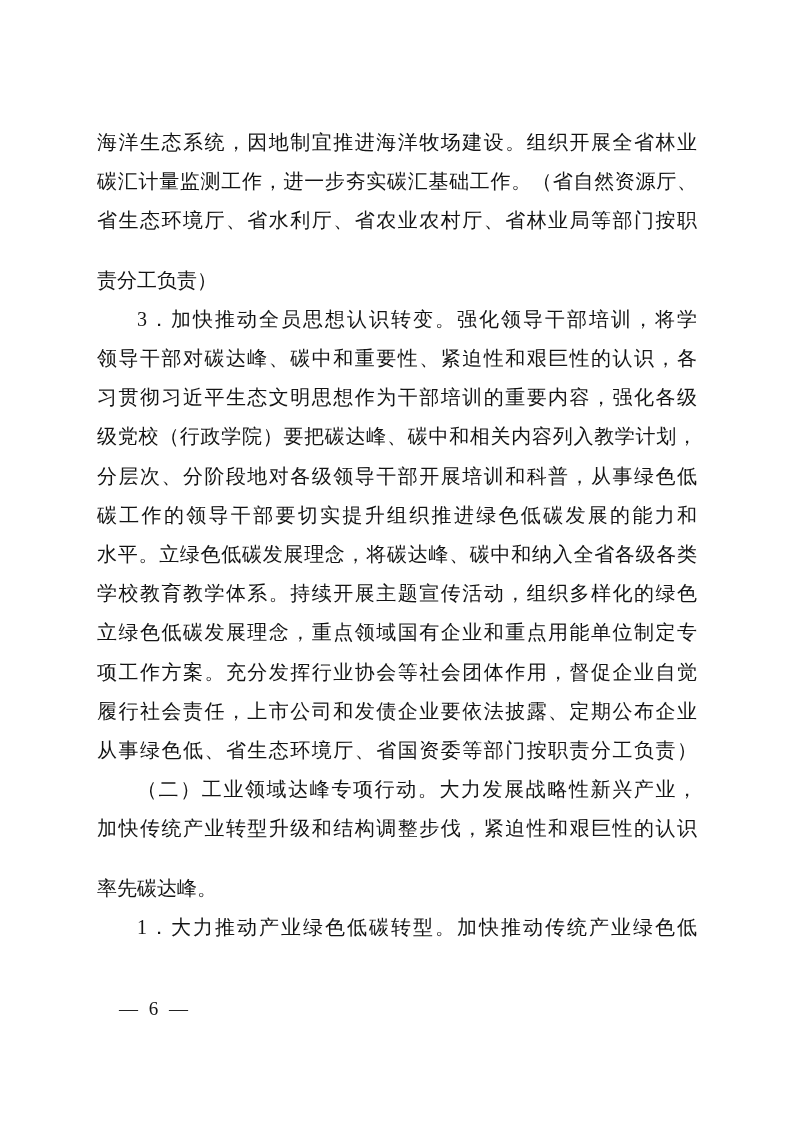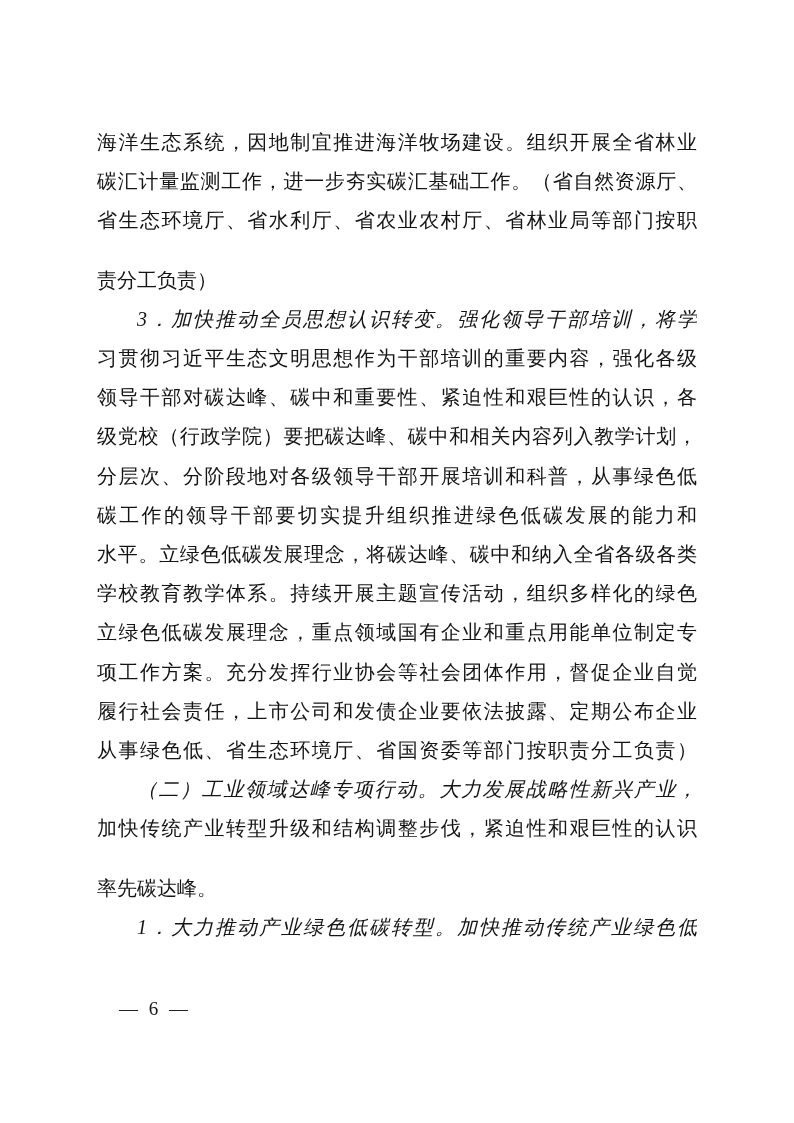--- a/index.html
+++ b/index.html
@@ -29,21 +29,20 @@
     font-size: 20px;
     line-height: 39.2px;
     text-align: justify;
     text-align-last: justify;
     text-justify: inter-character;
     white-space: normal;
     overflow: hidden;
   }
   .line.indent {
     text-indent: 2em;
-    font-style: italic;
   }
   .line.para-end {
     text-align-last: left;
     margin-top: 20px;
   }
   .page-number {
     position: absolute;
     left: 119px;
     top: 997px;
     font-size: 19px;
@@ -55,22 +54,22 @@
 </head>
 <body>
 
 <div class="page">
   <div class="text-block">
     <p class="line">海洋生态系统，因地制宜推进海洋牧场建设。组织开展全省林业</p>
     <p class="line">碳汇计量监测工作，进一步夯实碳汇基础工作。（省自然资源厅、</p>
     <p class="line">省生态环境厅、省水利厅、省农业农村厅、省林业局等部门按职</p>
     <p class="line para-end">责分工负责）</p>
     <p class="line indent">3．加快推动全员思想认识转变。强化领导干部培训，将学</p>
+    <p class="line">领导干部对碳达峰、碳中和重要性、紧迫性和艰巨性的认识，各</p>
     <p class="line">习贯彻习近平生态文明思想作为干部培训的重要内容，强化各级</p>
-    <p class="line">领导干部对碳达峰、碳中和重要性、紧迫性和艰巨性的认识，各</p>
     <p class="line">级党校（行政学院）要把碳达峰、碳中和相关内容列入教学计划，</p>
     <p class="line">分层次、分阶段地对各级领导干部开展培训和科普，从事绿色低</p>
     <p class="line">碳工作的领导干部要切实提升组织推进绿色低碳发展的能力和</p>
     <p class="line">水平。立绿色低碳发展理念，将碳达峰、碳中和纳入全省各级各类</p>
     <p class="line">学校教育教学体系。持续开展主题宣传活动，组织多样化的绿色</p>
     <p class="line">立绿色低碳发展理念，重点领域国有企业和重点用能单位制定专</p>
     <p class="line">项工作方案。充分发挥行业协会等社会团体作用，督促企业自觉</p>
     <p class="line">履行社会责任，上市公司和发债企业要依法披露、定期公布企业</p>
     <p class="line">从事绿色低、省生态环境厅、省国资委等部门按职责分工负责）</p>
     <p class="line indent">（二）工业领域达峰专项行动。大力发展战略性新兴产业，</p>

